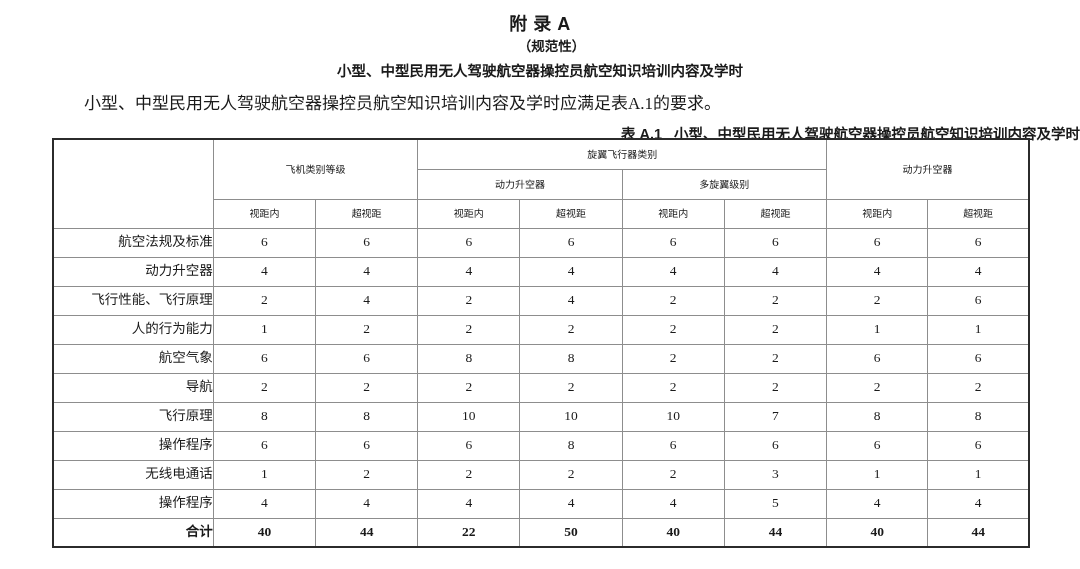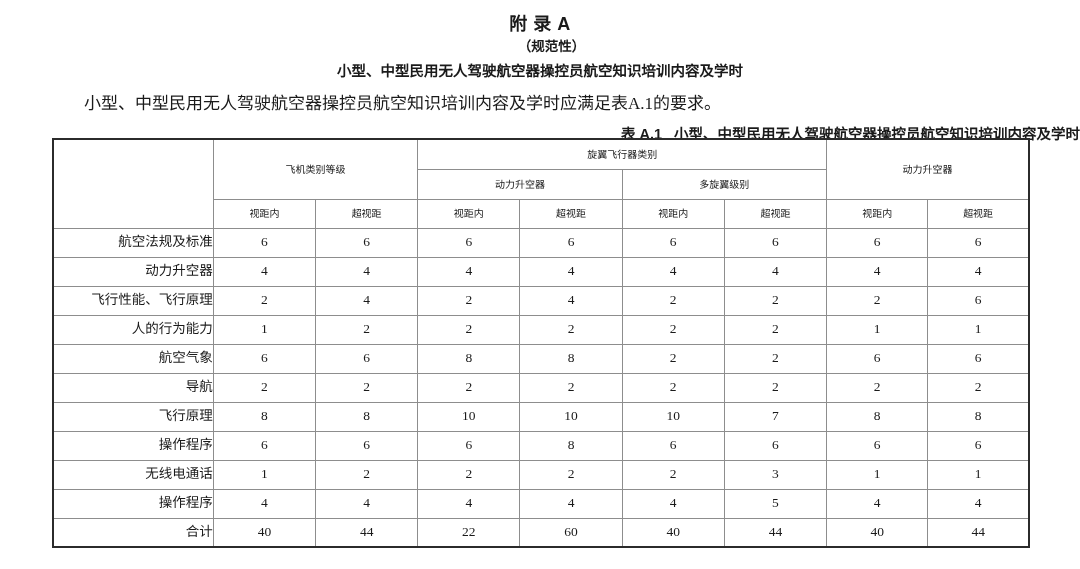--- a/index.html
+++ b/index.html
@@ -122,21 +122,21 @@
   tbody tr { height: 29px; }
   tbody td.rowlabel {
     text-align: right;
     font-size: 13.5px;
   }
   tbody td.num {
     font-size: 13.5px;
   }
 
   
-  tbody tr:last-child td { border-bottom: none; }
+  tbody tr:last-child td { border-bottom: none; font-weight: bold; }
 </style>
 </head>
 <body>
 
 <div class="page">
 
   <h1 class="appendix-label">
     <span>附 录 A</span>
   </h1>
 
@@ -294,21 +294,21 @@
             <td class="num">4</td>
             <td class="num">5</td>
             <td class="num">4</td>
             <td class="num">4</td>
           </tr>
           <tr>
             <td class="rowlabel">合计</td>
             <td class="num">40</td>
             <td class="num">44</td>
             <td class="num">22</td>
-            <td class="num">60</td>
+            <td class="num">50</td>
             <td class="num">40</td>
             <td class="num">44</td>
             <td class="num">40</td>
             <td class="num">44</td>
           </tr>
         </tbody>
     </table>
   </div>
 
 </div>

